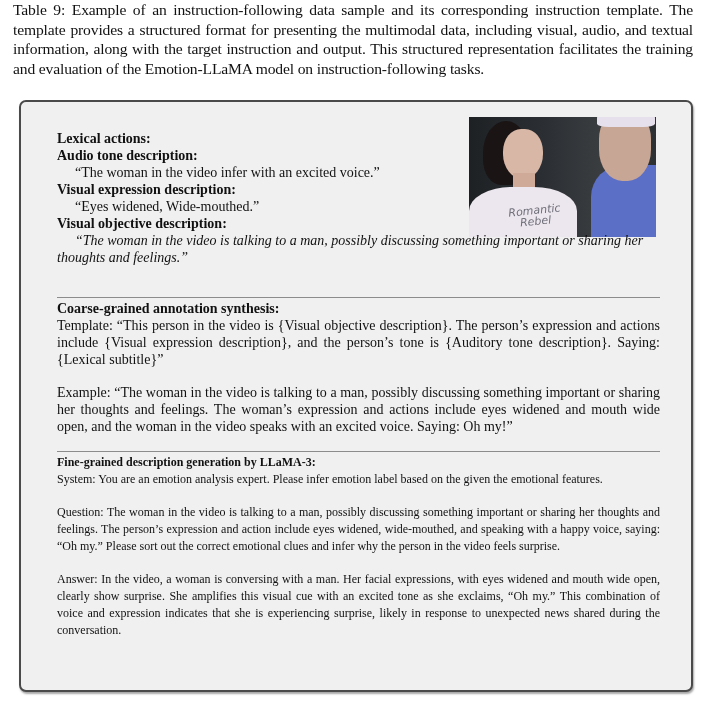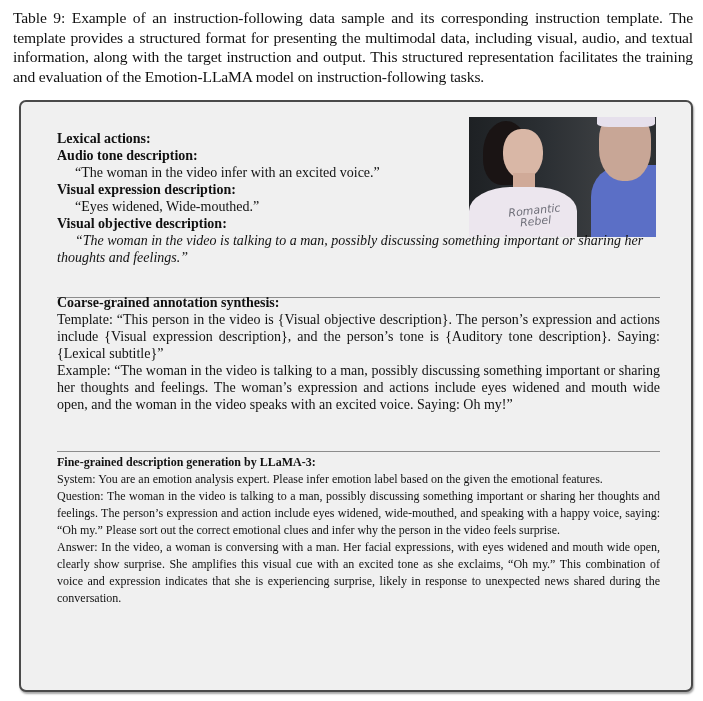--- a/index.html
+++ b/index.html
@@ -11,21 +11,21 @@
       width: 703px;
       height: 701px;
       position: relative;
       overflow: hidden;
       font-family: "Liberation Serif", "DejaVu Serif", serif;
       color: #111111;
     }
     .caption {
       position: absolute;
       left: 13px;
-      top: 8px;
+      top: 0;
       width: 680px;
       font-size: 15.6px;
       line-height: 19.5px;
       text-align: justify;
       letter-spacing: -0.15px;
     }
     .box {
       position: absolute;
       left: 19px;
       top: 100px;
@@ -104,28 +104,29 @@
     .divider {
       position: absolute;
       left: 36px;
       width: 603px;
       height: 0;
       border-top: 1.5px solid #8c8c8c;
     }
     .sec2 {
       position: absolute;
       left: 36px;
-      top: 192px;
+      top: 198px;
       width: 603px;
       font-size: 14px;
       line-height: 17px;
       text-align: justify;
     }
     .para {
       display: block;
+      margin-top: 16px;
     }
     .sec3 {
       position: absolute;
       left: 36px;
       top: 352px;
       width: 603px;
       font-size: 12px;
       line-height: 17px;
       text-align: justify;
     }

